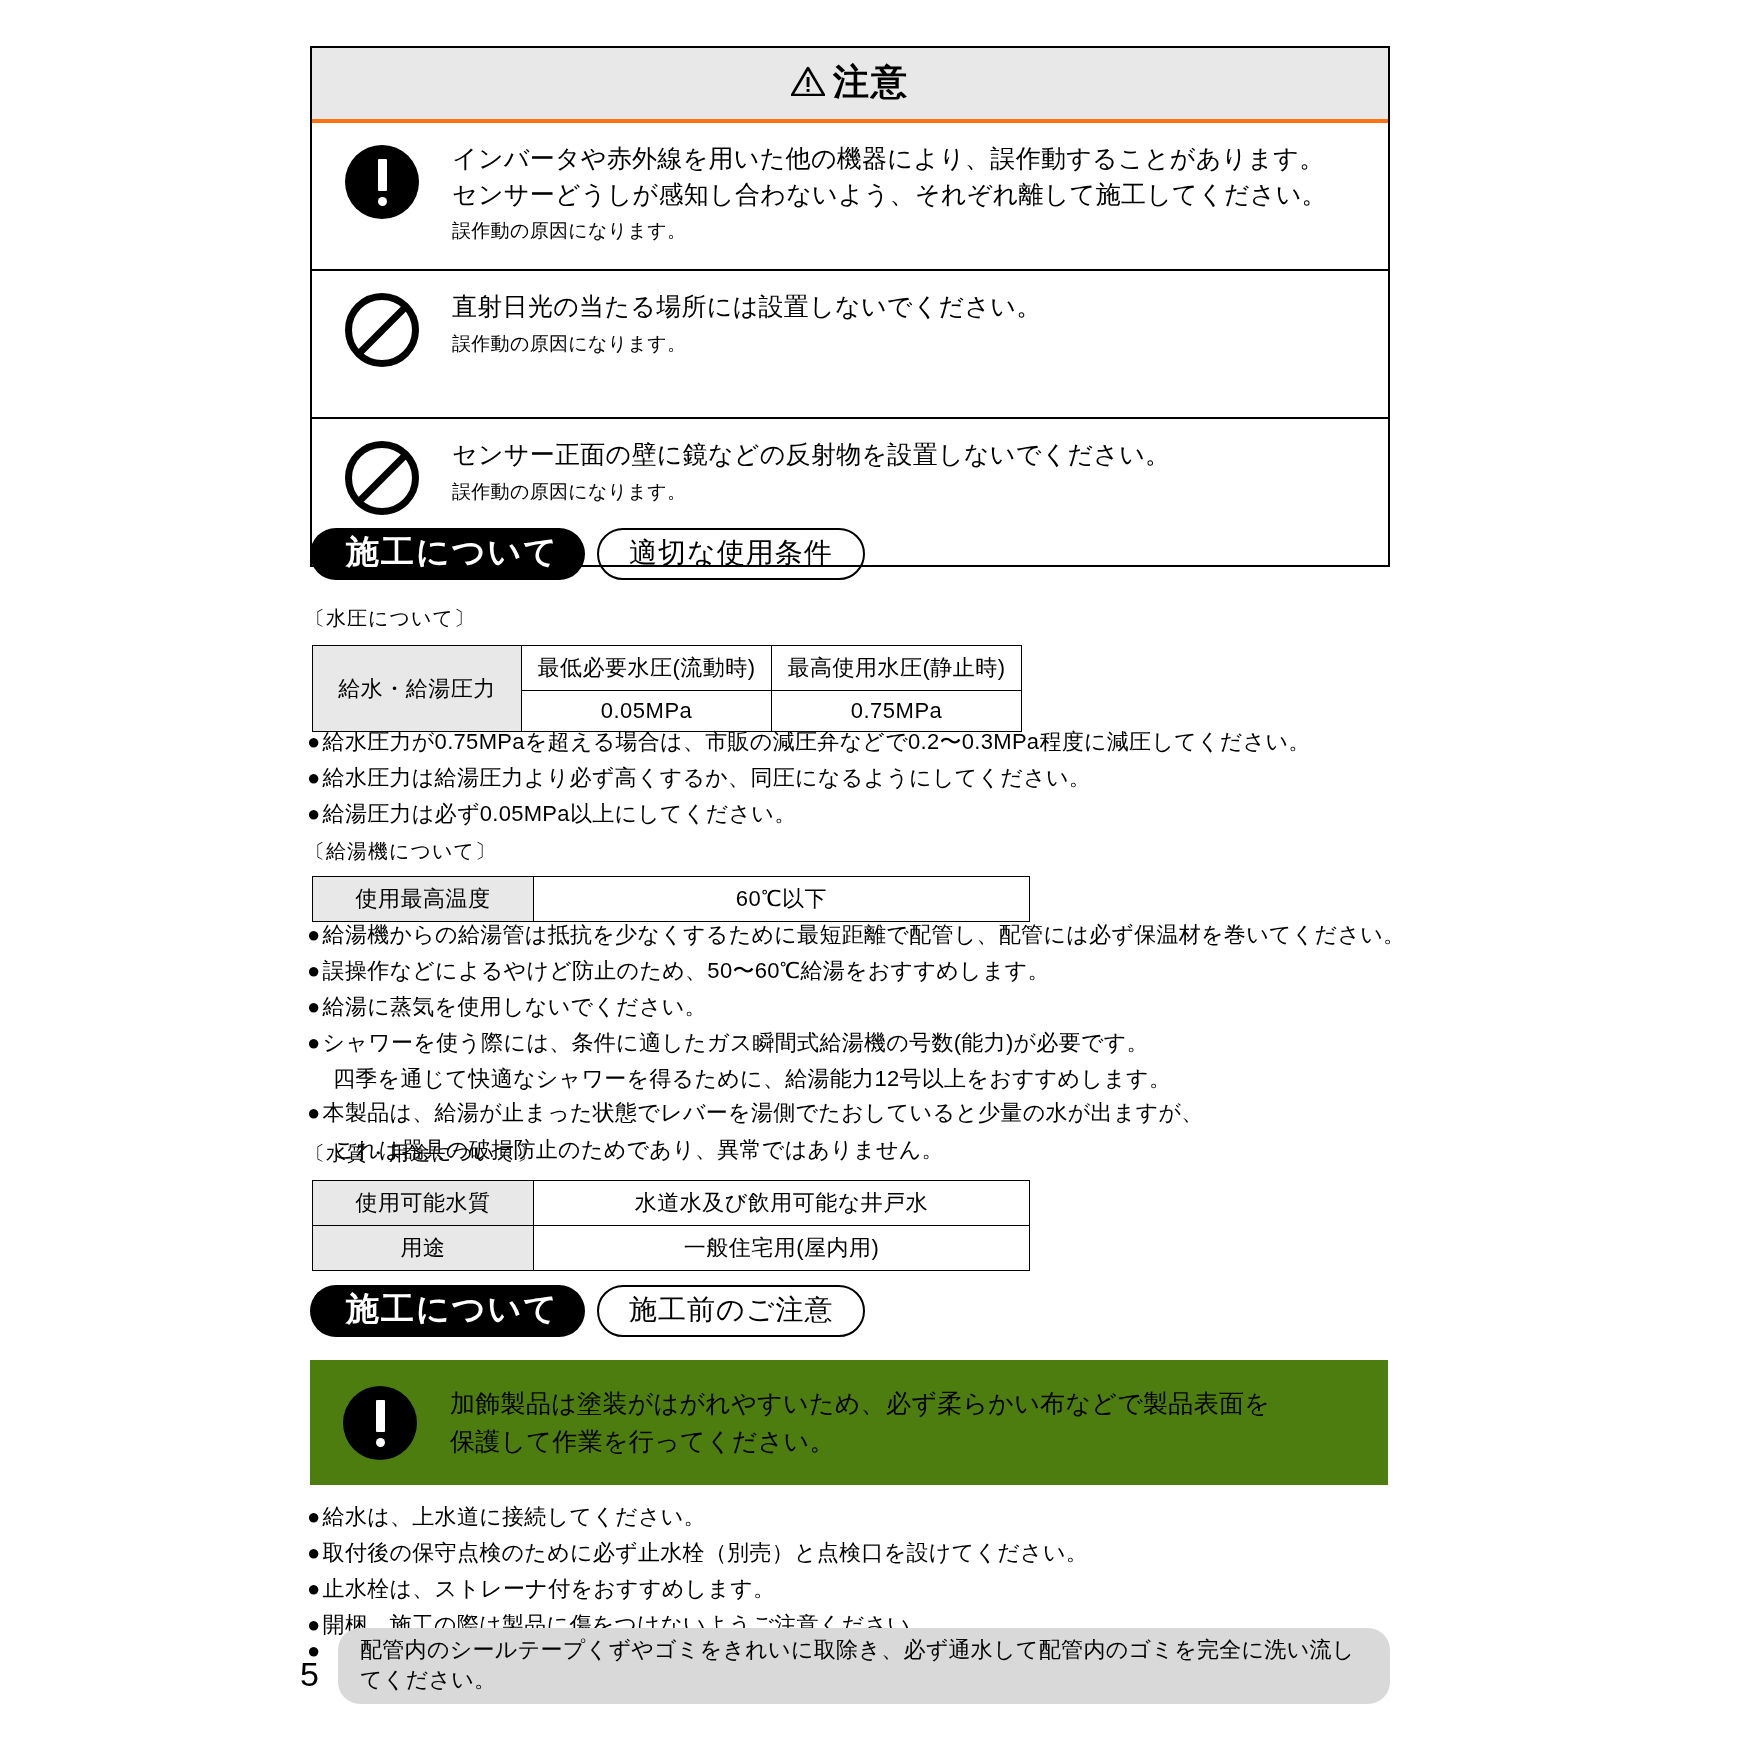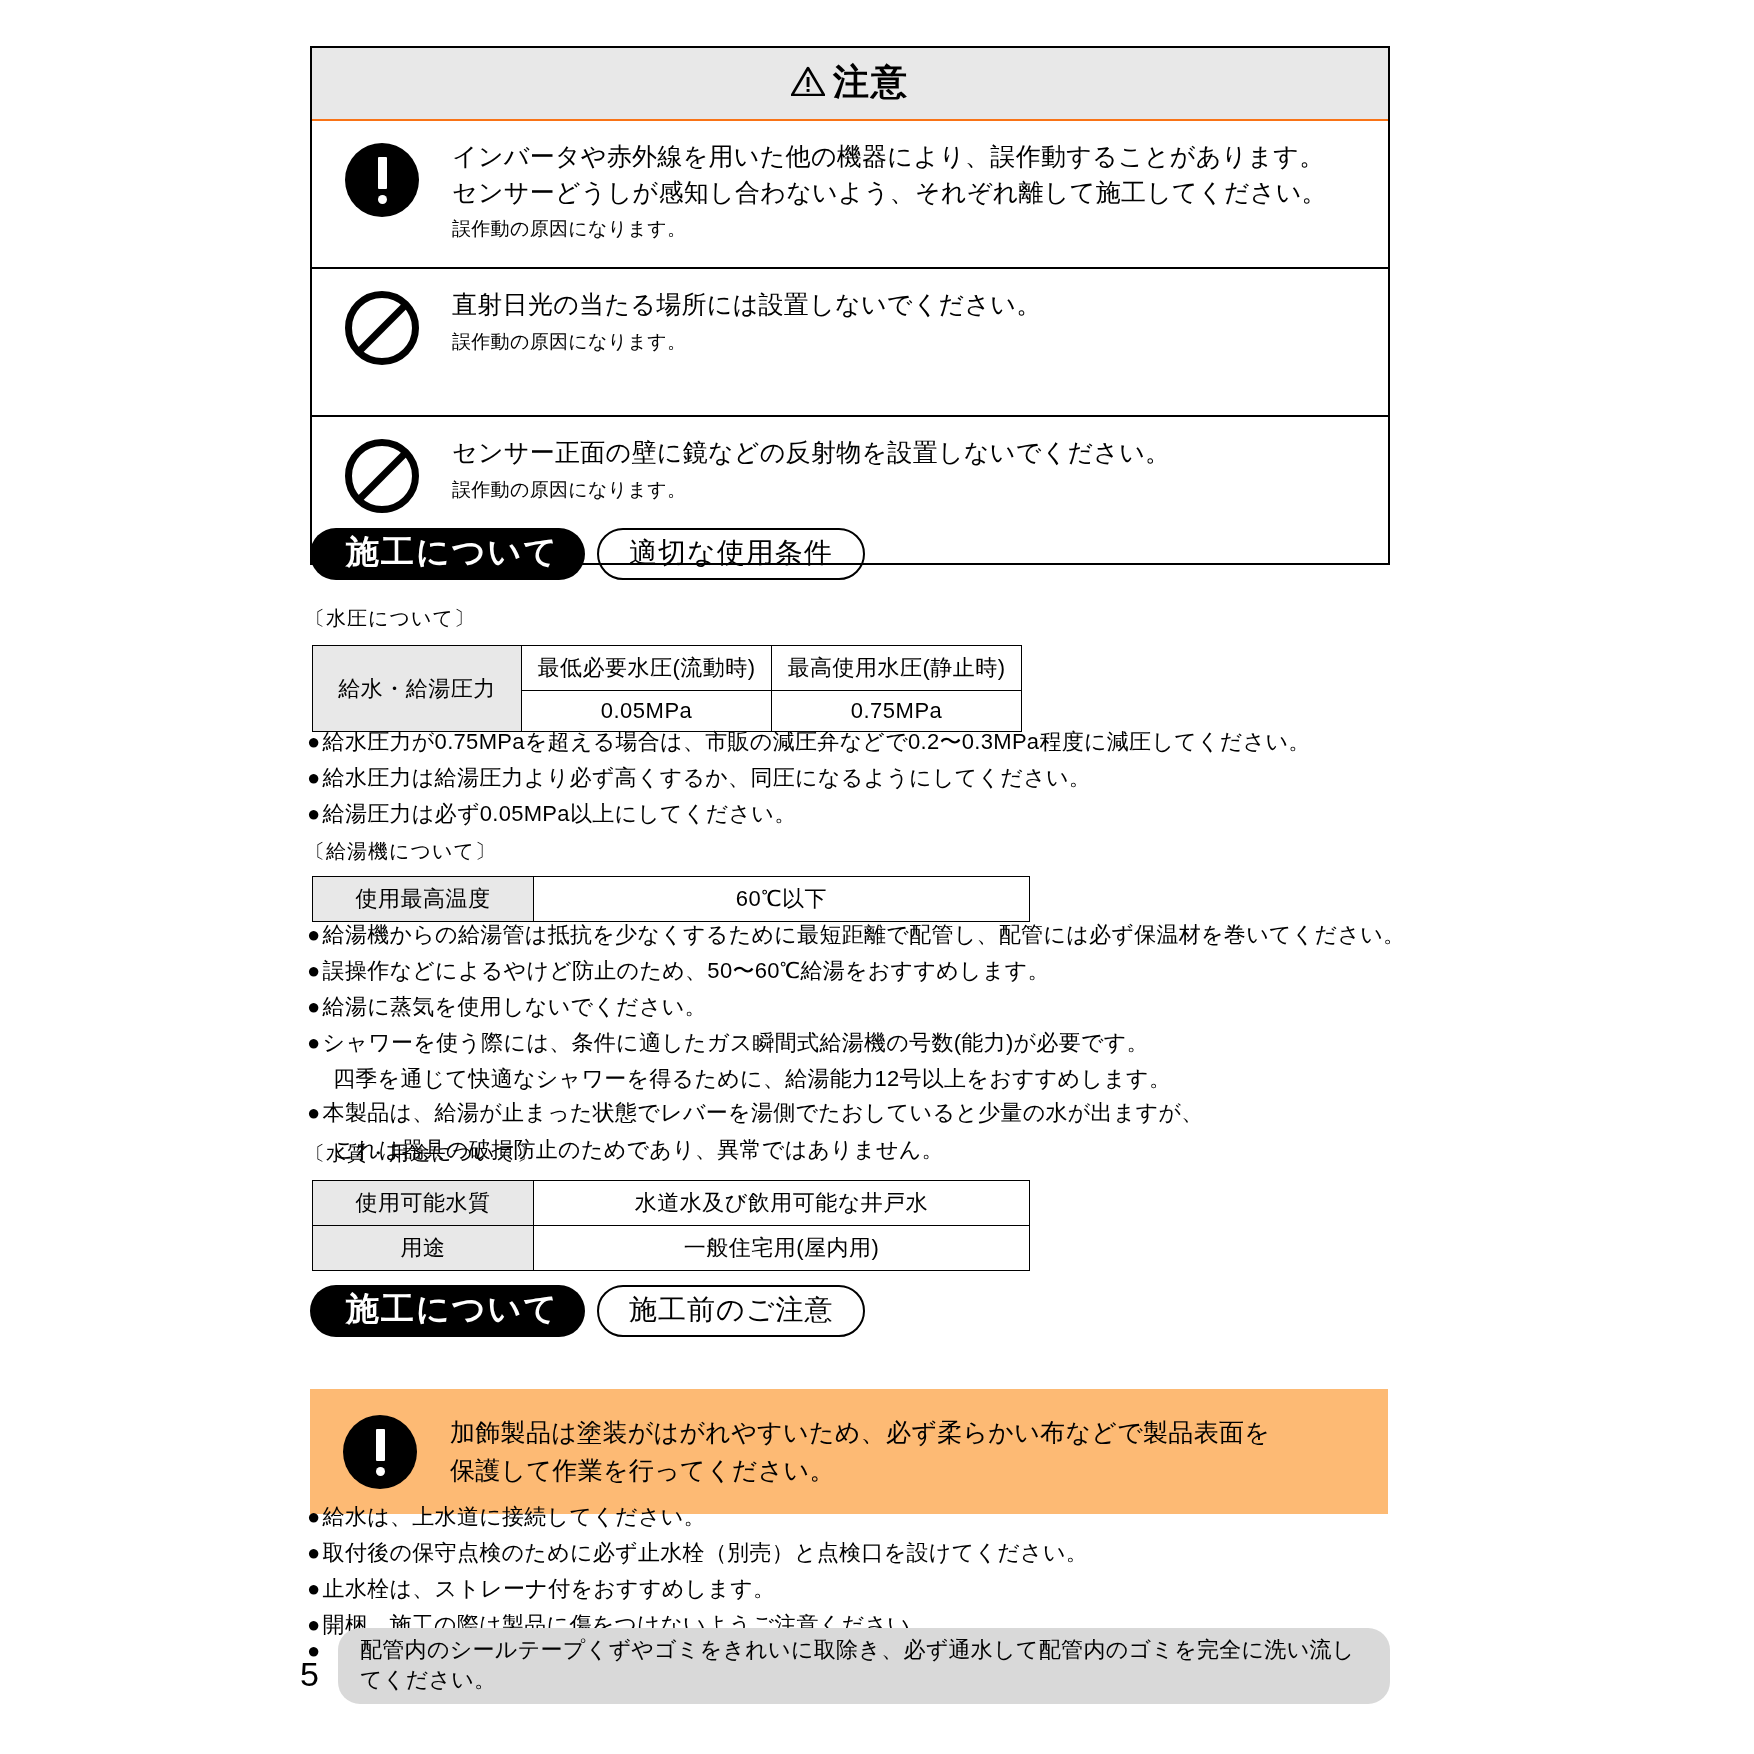--- a/index.html
+++ b/index.html
@@ -26,21 +26,21 @@
   .caution-box {
     position: absolute;
     left: 310px;
     top: 46px;
     width: 1080px;
     border: 2px solid #000;
     box-sizing: border-box;
   }
   .caution-header {
     background: #e8e8e8;
-    border-bottom: 2px solid #f97316;
+    border-bottom: 4px solid #f97316;
     text-align: center;
     padding: 10px 0 12px 0;
     font-size: 36px;
     font-weight: bold;
     letter-spacing: 2px;
   }
   .caution-header .warn-tri {
     display: inline-block;
     vertical-align: -2px;
     margin-right: 8px;
@@ -199,25 +199,24 @@
     margin-right: 2px;
   }
   .bullets .body { flex: 1 1 auto; }
   .bullets .cont {
     padding-left: 26px;
   }
 
   
   .gray-notice {
     position: absolute;
-    background: #fdba74;
+    background: #4d7c0f;
     display: flex;
     align-items: center;
     box-sizing: border-box;
-    margin-top: 29px;
   }
   .gray-notice .gn-icon {
     flex: 0 0 140px;
     display: flex;
     justify-content: center;
   }
   .gray-notice .gn-text {
     font-size: 25px;
     line-height: 1.5;
     color: #000;

